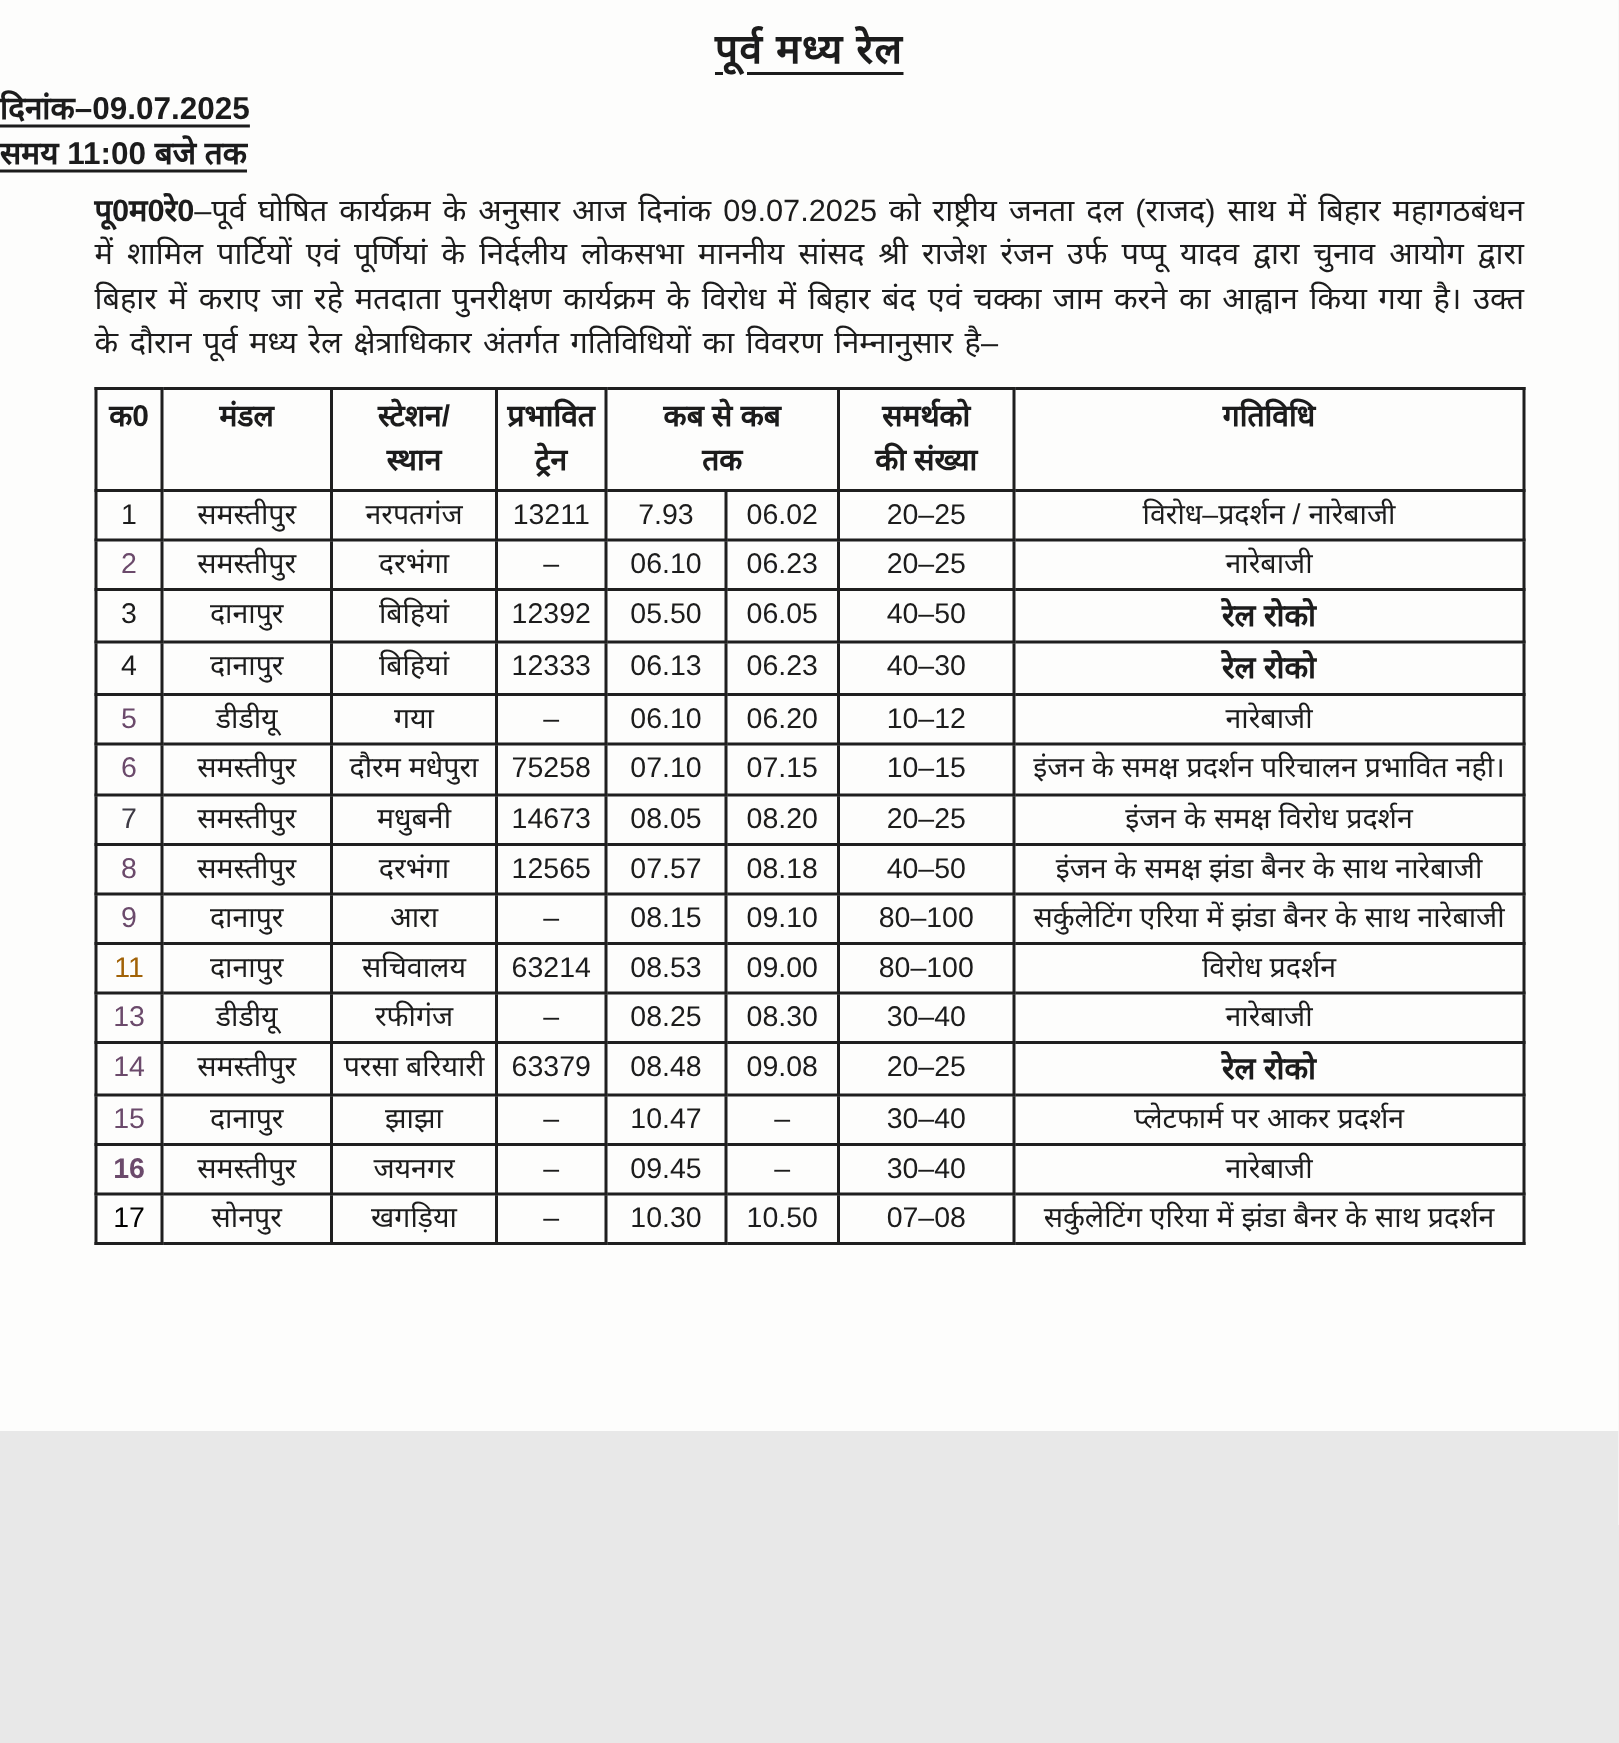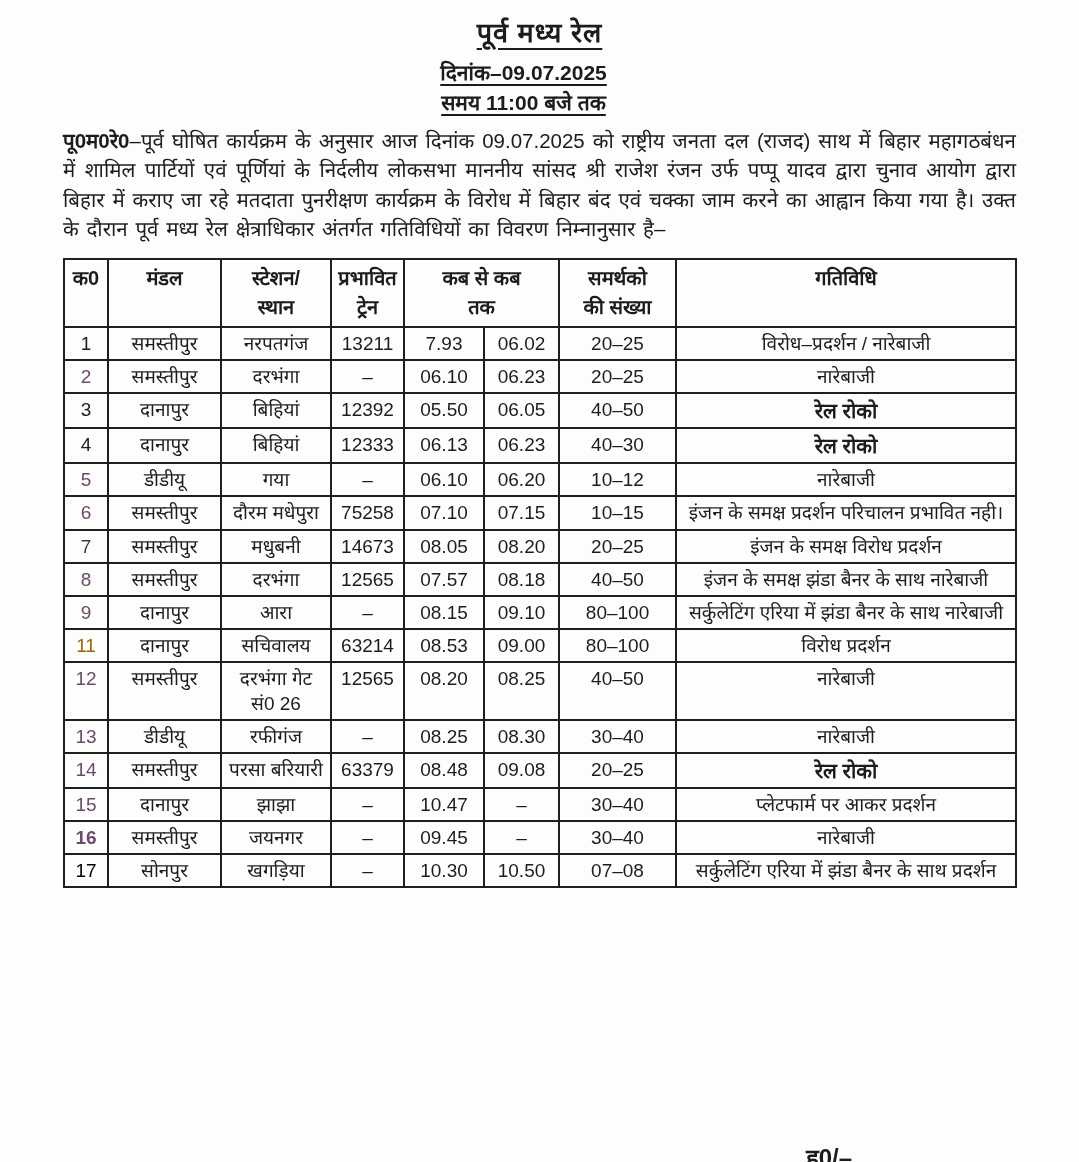--- a/index.html
+++ b/index.html
@@ -1,39 +1,39 @@
 <!DOCTYPE html>
 <html><head>
 <meta charset="utf-8">
 <style>
   html, body { margin: 0; padding: 0; }
   body { background: #e8e8e8; }
   .page {
     position: relative;
     width: 1079px;
-    height: 1162px;
+    height: 954px;
     margin: 0 auto;
     background: #fdfdfc;
     overflow: hidden;
     color: #1c1c1c;
     font-family: "Liberation Sans", "DejaVu Sans", sans-serif;
   }
   
   .title-wrap { text-align: center; padding-top: 13px; }
   .title {
     display: inline-block;
     font-size: 27px;
     font-weight: bold;
     text-decoration: underline;
     text-underline-offset: 6px;
     text-decoration-thickness: 2px;
     letter-spacing: 1px;
   }
   
-  .date-block { text-align: center; padding-right: 32px; margin-top: 8px; }
+  .date-block { text-align: left; padding-right: 32px; margin-top: 8px; }
   .date-block div {
     font-size: 21px;
     font-weight: bold;
     line-height: 1.45;
     text-decoration: underline;
     text-underline-offset: 4px;
     text-decoration-thickness: 2px;
   }
   
   .intro {
@@ -242,30 +242,20 @@
       <td class="sno" style="color: #a16207;">11</td>
       <td>दानापुर</td>
       <td>सचिवालय</td>
       <td>63214</td>
       <td>08.53</td>
       <td>09.00</td>
       <td>80–100</td>
       <td class="activity-cell">विरोध प्रदर्शन</td>
     </tr>
 
-    <tr>
-      <td class="sno" style="color: rgb(107, 74, 107);">12</td>
-      <td>समस्तीपुर</td>
-      <td>दरभंगा गेट सं0 26</td>
-      <td>12565</td>
-      <td>08.20</td>
-      <td>08.25</td>
-      <td>40–50</td>
-      <td class="activity-cell">नारेबाजी</td>
-    </tr>
 
     <tr>
       <td class="sno" style="color: rgb(107, 74, 107);">13</td>
       <td>डीडीयू</td>
       <td>रफीगंज</td>
       <td>–</td>
       <td>08.25</td>
       <td>08.30</td>
       <td>30–40</td>
       <td class="activity-cell">नारेबाजी</td>

